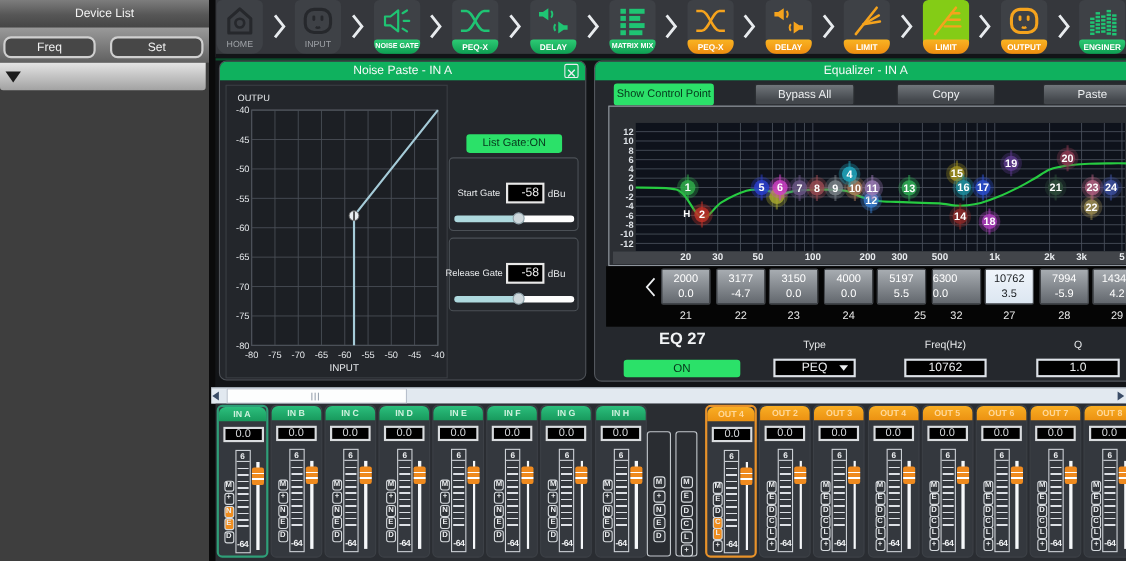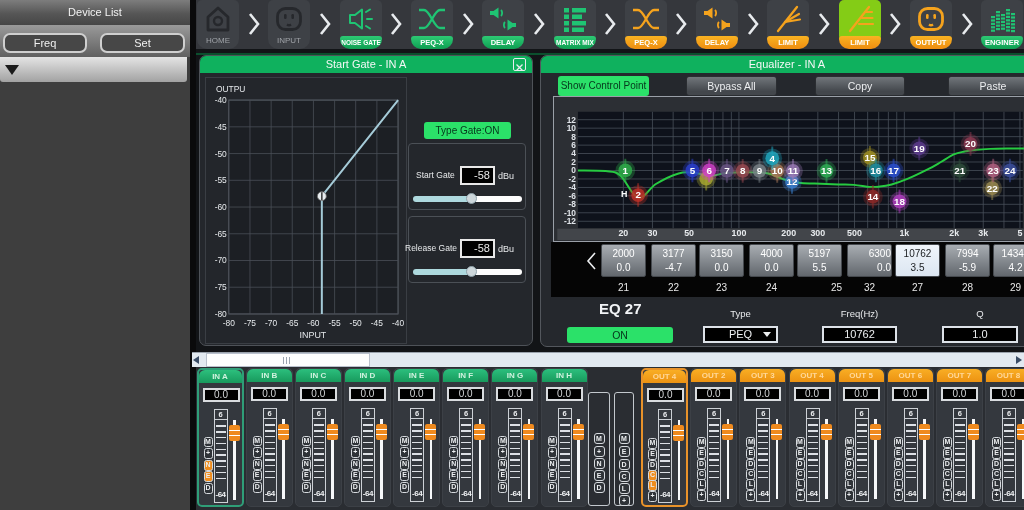--- a/index.html
+++ b/index.html
@@ -176,21 +176,21 @@
           <rect x="24" y="19.2" width="4" height="2.2" fill="#1fc473"></rect>
           <rect x="24" y="22.599999999999998" width="4" height="2.2" fill="#1fc473"></rect>
           <rect x="24" y="25.999999999999996" width="4" height="2.2" fill="#1fc473"></rect>
         </svg></div>
 <div class="abs" style="left:0;top:36px;width:42px;height:13px;background:linear-gradient(180deg,#2dca74,#0e9e52);border-radius:3px 3px 10px 10px;color:#fff;font-size:7.5px;font-weight:bold;text-align:center;line-height:13px;white-space:nowrap;overflow:hidden;">ENGINER</div>
 </div>
 </div>
 <div class="abs" style="left:196px;top:49px;width:828px;height:303px;background:#121417;"></div>
 <div class="abs" style="left:196px;top:53px;width:828px;height:2px;background:#0b4f2d;"></div>
 <div class="abs" style="left:199px;top:55px;width:334px;height:291px;background:#24272c;border:1px solid #4e5258;border-radius:7px;overflow:hidden;">
-<div class="abs" style="left:0;top:0;width:332px;height:17px;background:#0fb15e;color:#f4f8f6;font-size:11px;text-align:center;line-height:17px;">Start Gate - IN A</div>
+<div class="abs" style="left:0;top:0;width:332px;height:17px;background:#0fb15e;color:#f4f8f6;font-size:11px;text-align:center;line-height:17px;">Noise Paste - IN A</div>
 <div class="abs" style="left:313px;top:2px;width:13px;height:13px;border:1px solid #e8ecf0;border-radius:2px;"><svg width="11" height="11" viewBox="0 0 11 11">
         <path d="M2.5 2.5 L8.5 8.5 M8.5 2.5 L2.5 8.5" stroke="#e8ecf0" stroke-width="1.3"></path>
       </svg></div>
 <svg class="abs" style="left:5px;top:21px;background:#23262b;border:1px solid #3a3e44;" width="202" height="267" viewBox="0 0 202 267">
       <rect x="23" y="22" width="171" height="216" fill="#1c1f24" stroke="#565b62" stroke-width="1"></rect>
       <line x1="23.0" y1="22" x2="23.0" y2="238" stroke="#4a4f57" stroke-width="0.8"></line>
       <line x1="44.4" y1="22" x2="44.4" y2="238" stroke="#4a4f57" stroke-width="0.8"></line>
       <line x1="65.8" y1="22" x2="65.8" y2="238" stroke="#4a4f57" stroke-width="0.8"></line>
       <line x1="87.1" y1="22" x2="87.1" y2="238" stroke="#4a4f57" stroke-width="0.8"></line>
       <line x1="108.5" y1="22" x2="108.5" y2="238" stroke="#4a4f57" stroke-width="0.8"></line>
@@ -224,21 +224,21 @@
       <text x="108.5" y="250" font-size="8.5" fill="#e6e9ec" text-anchor="middle">-60</text>
       <text x="129.9" y="250" font-size="8.5" fill="#e6e9ec" text-anchor="middle">-55</text>
       <text x="151.2" y="250" font-size="8.5" fill="#e6e9ec" text-anchor="middle">-50</text>
       <text x="172.6" y="250" font-size="8.5" fill="#e6e9ec" text-anchor="middle">-45</text>
       <text x="194.0" y="250" font-size="8.5" fill="#e6e9ec" text-anchor="middle">-40</text>
       <text x="108" y="262" font-size="9" fill="#e6e9ec" text-anchor="middle">INPUT</text>
       <path d="M117 238 L117 119 L194 22" fill="none" stroke="#a5cbd8" stroke-width="2"></path>
       <circle cx="117" cy="119" r="4.5" fill="#e8edf0" stroke="#666" stroke-width="0.8"></circle>
       <line x1="117" y1="115" x2="117" y2="123" stroke="#333" stroke-width="1.5"></line>
     </svg>
-<div class="abs" style="left:224px;top:66px;width:87px;height:17px;background:#2be169;border-radius:3px;color:#06361c;font-size:10px;text-align:center;line-height:17px;">Type Gate:ON</div>
+<div class="abs" style="left:224px;top:66px;width:87px;height:17px;background:#2be169;border-radius:3px;color:#06361c;font-size:10px;text-align:center;line-height:17px;">List Gate:ON</div>
 <div class="abs" style="left:208px;top:87px;width:118px;height:67px;border:1px solid #4b5056;border-radius:4px;"></div>
 <div class="abs txt" style="left:216px;top:114px;font-size:8.5px;">Start Gate</div>
 <div class="abs" style="left:260px;top:110px;width:35px;height:19px;background:#000;border:2px solid #e8e8e8;color:#e8e8e8;font-size:11px;text-align:right;line-height:15px;padding-right:3px;">-58</div>
 <div class="abs txt" style="left:298px;top:115px;font-size:9px;">dBu</div>
 <div class="abs" style="left:213px;top:140px;width:109px;height:6px;border-radius:3px;background:linear-gradient(90deg,#aed9de 0 58%,#fdfdfd 58%);"></div>
 <div class="abs" style="left:266px;top:137px;width:11px;height:11px;border-radius:50%;background:#cdd7db;border:1px solid #8fa2aa;"></div>
 <div class="abs" style="left:208px;top:160px;width:118px;height:67px;border:1px solid #4b5056;border-radius:4px;"></div>
 <div class="abs txt" style="left:205px;top:187px;font-size:8.5px;">Release Gate</div>
 <div class="abs" style="left:260px;top:183px;width:35px;height:19px;background:#000;border:2px solid #e8e8e8;color:#e8e8e8;font-size:11px;text-align:right;line-height:15px;padding-right:3px;">-58</div>
 <div class="abs txt" style="left:298px;top:188px;font-size:9px;">dBu</div>
@@ -418,21 +418,21 @@
 <div class="abs" style="left:60px;top:188px;width:45px;height:33px;background:linear-gradient(180deg,#a8adb2,#62676d);border:1px solid #45494e;border-radius:2px;color:#fff;font-size:10px;text-align:center;padding-top:2px;line-height:14px;">2000<br>0.0</div>
 <div class="abs" style="left:60px;top:226px;width:45px;text-align:center;font-size:10px;color:#e8e8e8;">21</div>
 <div class="abs" style="left:110px;top:188px;width:45px;height:33px;background:linear-gradient(180deg,#a8adb2,#62676d);border:1px solid #45494e;border-radius:2px;color:#fff;font-size:10px;text-align:center;padding-top:2px;line-height:14px;">3177<br>-4.7</div>
 <div class="abs" style="left:110px;top:226px;width:45px;text-align:center;font-size:10px;color:#e8e8e8;">22</div>
 <div class="abs" style="left:158px;top:188px;width:45px;height:33px;background:linear-gradient(180deg,#a8adb2,#62676d);border:1px solid #45494e;border-radius:2px;color:#fff;font-size:10px;text-align:center;padding-top:2px;line-height:14px;">3150<br>0.0</div>
 <div class="abs" style="left:158px;top:226px;width:45px;text-align:center;font-size:10px;color:#e8e8e8;">23</div>
 <div class="abs" style="left:208px;top:188px;width:45px;height:33px;background:linear-gradient(180deg,#a8adb2,#62676d);border:1px solid #45494e;border-radius:2px;color:#fff;font-size:10px;text-align:center;padding-top:2px;line-height:14px;">4000<br>0.0</div>
 <div class="abs" style="left:208px;top:226px;width:45px;text-align:center;font-size:10px;color:#e8e8e8;">24</div>
 <div class="abs" style="left:256px;top:188px;width:45px;height:33px;background:linear-gradient(180deg,#a8adb2,#62676d);border:1px solid #45494e;border-radius:2px;color:#fff;font-size:10px;text-align:center;padding-top:2px;line-height:14px;">5197<br>5.5</div>
 <div class="abs" style="left:256px;top:226px;width:45px;text-align:right;font-size:10px;color:#e8e8e8;">25</div>
-<div class="abs" style="left:306px;top:188px;width:45px;height:33px;background:linear-gradient(180deg,#a8adb2,#62676d);border:1px solid #45494e;border-radius:2px;color:#fff;font-size:10px;text-align:right;padding-top:2px;line-height:14px;">6300<br>0.0</div>
+<div class="abs" style="left:306px;top:188px;width:45px;height:33px;background:linear-gradient(180deg,#a8adb2,#62676d);border:1px solid #45494e;border-radius:2px;color:#fff;font-size:10px;text-align:left;padding-top:2px;line-height:14px;">6300<br>0.0</div>
 <div class="abs" style="left:306px;top:226px;width:45px;text-align:center;font-size:10px;color:#e8e8e8;">32</div>
 <div class="abs" style="left:354px;top:188px;width:45px;height:33px;background:linear-gradient(180deg,#f0f5fb,#dce6f1);border:1px solid #45494e;border-radius:2px;color:#1a1d20;font-size:10px;text-align:center;padding-top:2px;line-height:14px;">10762<br>3.5</div>
 <div class="abs" style="left:354px;top:226px;width:45px;text-align:center;font-size:10px;color:#e8e8e8;">27</div>
 <div class="abs" style="left:404px;top:188px;width:45px;height:33px;background:linear-gradient(180deg,#a8adb2,#62676d);border:1px solid #45494e;border-radius:2px;color:#fff;font-size:10px;text-align:center;padding-top:2px;line-height:14px;">7994<br>-5.9</div>
 <div class="abs" style="left:404px;top:226px;width:45px;text-align:center;font-size:10px;color:#e8e8e8;">28</div>
 <div class="abs" style="left:452px;top:188px;width:45px;height:33px;background:linear-gradient(180deg,#a8adb2,#62676d);border:1px solid #45494e;border-radius:2px;color:#fff;font-size:10px;text-align:center;padding-top:2px;line-height:14px;">14340<br>4.2</div>
 <div class="abs" style="left:452px;top:226px;width:45px;text-align:center;font-size:10px;color:#e8e8e8;">29</div>
 <div class="abs" style="left:58px;top:244px;font-size:15px;font-weight:bold;color:#f2f4f6;">EQ 27</div>
 <div class="abs" style="left:26px;top:271px;width:106px;height:16px;background:#2be169;border-radius:3px;color:#06361c;font-size:10.5px;text-align:center;line-height:16px;">ON</div>
 <div class="abs txt" style="left:162px;top:252px;width:75px;text-align:center;font-size:9.5px;">Type</div>

